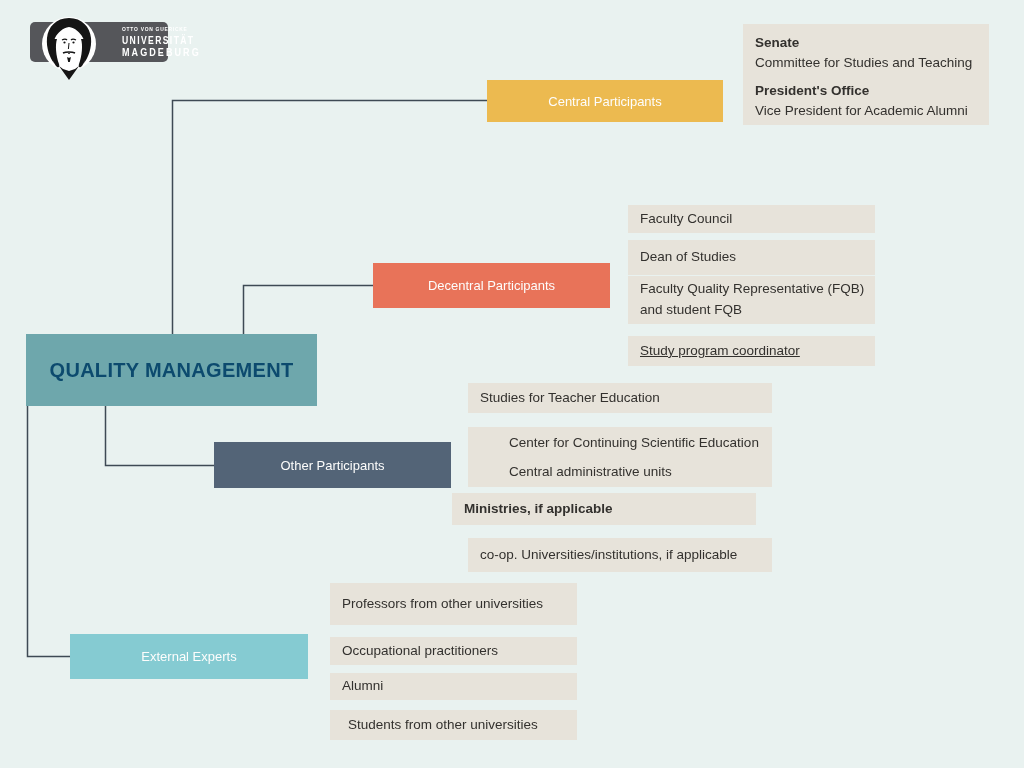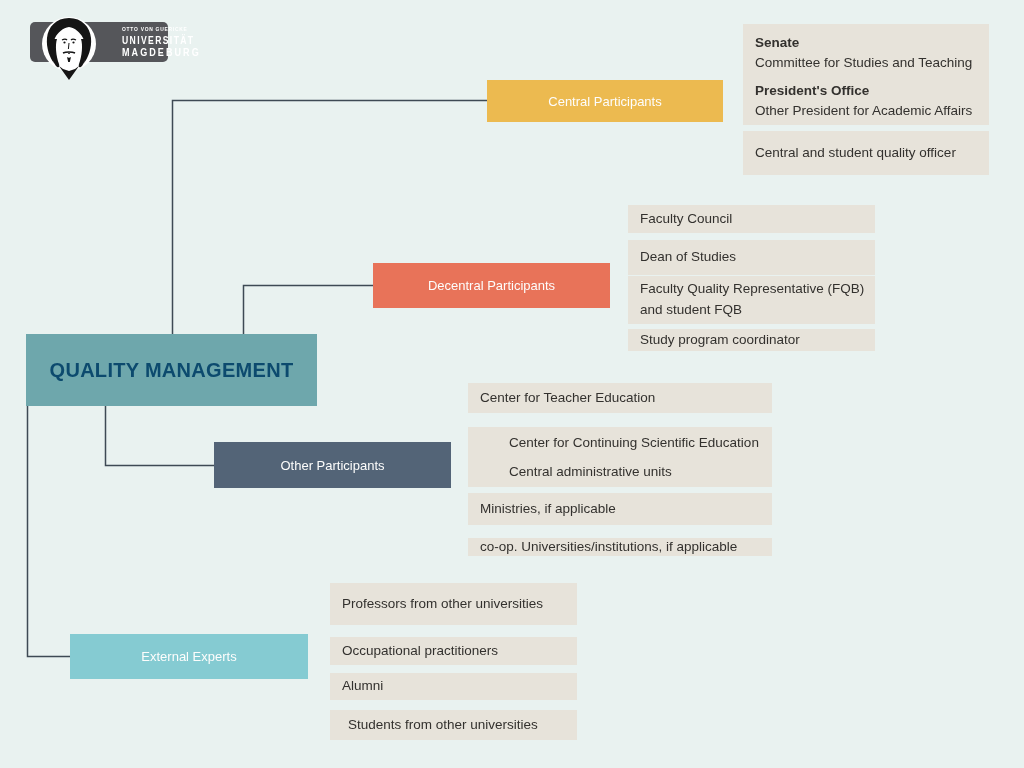--- a/index.html
+++ b/index.html
@@ -92,51 +92,48 @@
   <div class="abs node" style="left:373px;top:263px;width:237px;height:45px;background:#e87359;">Decentral Participants</div>
   <div class="abs node" style="left:214px;top:442px;width:237px;height:46px;background:#536477;">Other Participants</div>
   <div class="abs node" style="left:70px;top:634px;width:238px;height:45px;background:#85cbd2;">External Experts</div>
 
   <div class="abs leaf" style="left:743px;top:24px;width:246px;height:58px;">
     <span class="t">Senate</span>
     <span>Committee for Studies and Teaching</span>
   </div>
   <div class="abs leaf" style="left:743px;top:77px;width:246px;height:48px;">
     <span class="t">President's Office</span>
-    <span>Other President for Academic Affairs</span>
-  </div>
-  <div class="abs leaf" style="left:743px;top:131px;width:246px;height:44px;">
-    <span>Central and student quality officer</span>
+    <span>Vice President for Academic Alumni</span>
   </div>
 
   <div class="abs leaf" style="left:628px;top:205px;width:247px;height:28px;">
     <span>Faculty Council</span>
   </div>
   <div class="abs leaf" style="left:628px;top:240px;width:247px;height:35px;">
     <span>Dean of Studies</span>
   </div>
   <div class="abs leaf" style="left:628px;top:276px;width:247px;height:48px;line-height:1.55;">
     <span>Faculty Quality Representative (FQB)</span>
     <span>and student FQB</span>
   </div>
-  <div class="abs leaf" style="left:628px;top:329px;width:247px;height:22px;">
+  <div class="abs leaf" style="left:628px;top:336px;width:247px;height:30px;text-decoration:underline;">
     <span>Study program coordinator</span>
   </div>
 
   <div class="abs leaf" style="left:468px;top:383px;width:304px;height:30px;">
-    <span>Center for Teacher Education</span>
+    <span>Studies for Teacher Education</span>
   </div>
   <div class="abs leaf wide-lines" style="left:468px;top:427px;width:304px;height:60px;">
     <span>Center for Continuing Scientific Education</span>
     <span>Central administrative units</span>
   </div>
-  <div class="abs leaf" style="left:468px;top:493px;width:304px;height:32px;">
+  <div class="abs leaf" style="left:452px;top:493px;width:304px;height:32px;font-weight:bold;">
     <span>Ministries, if applicable</span>
   </div>
-  <div class="abs leaf" style="left:468px;top:538px;width:304px;height:18px;">
+  <div class="abs leaf" style="left:468px;top:538px;width:304px;height:34px;">
     <span>co-op. Universities/institutions, if applicable</span>
   </div>
 
   <div class="abs leaf" style="left:330px;top:637px;width:247px;height:28px;">
     <span>Occupational practitioners</span>
   </div>
   <div class="abs leaf" style="left:330px;top:583px;width:247px;height:42px;">
     <span>Professors from other universities</span>
   </div>
   <div class="abs leaf" style="left:330px;top:673px;width:247px;height:27px;">

